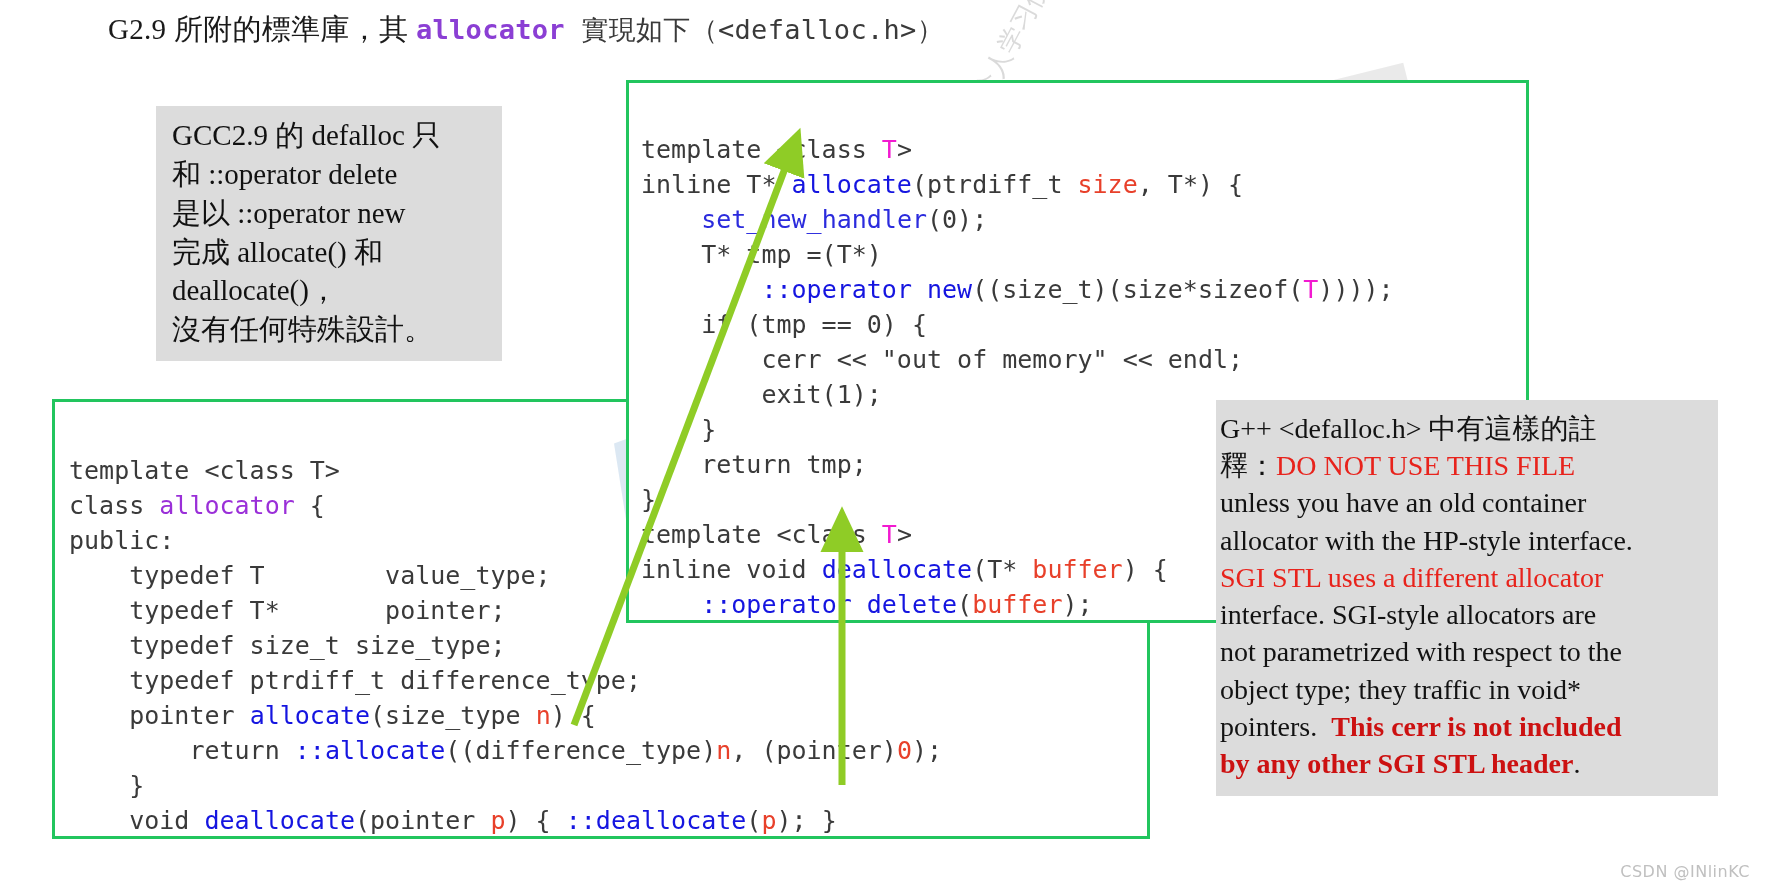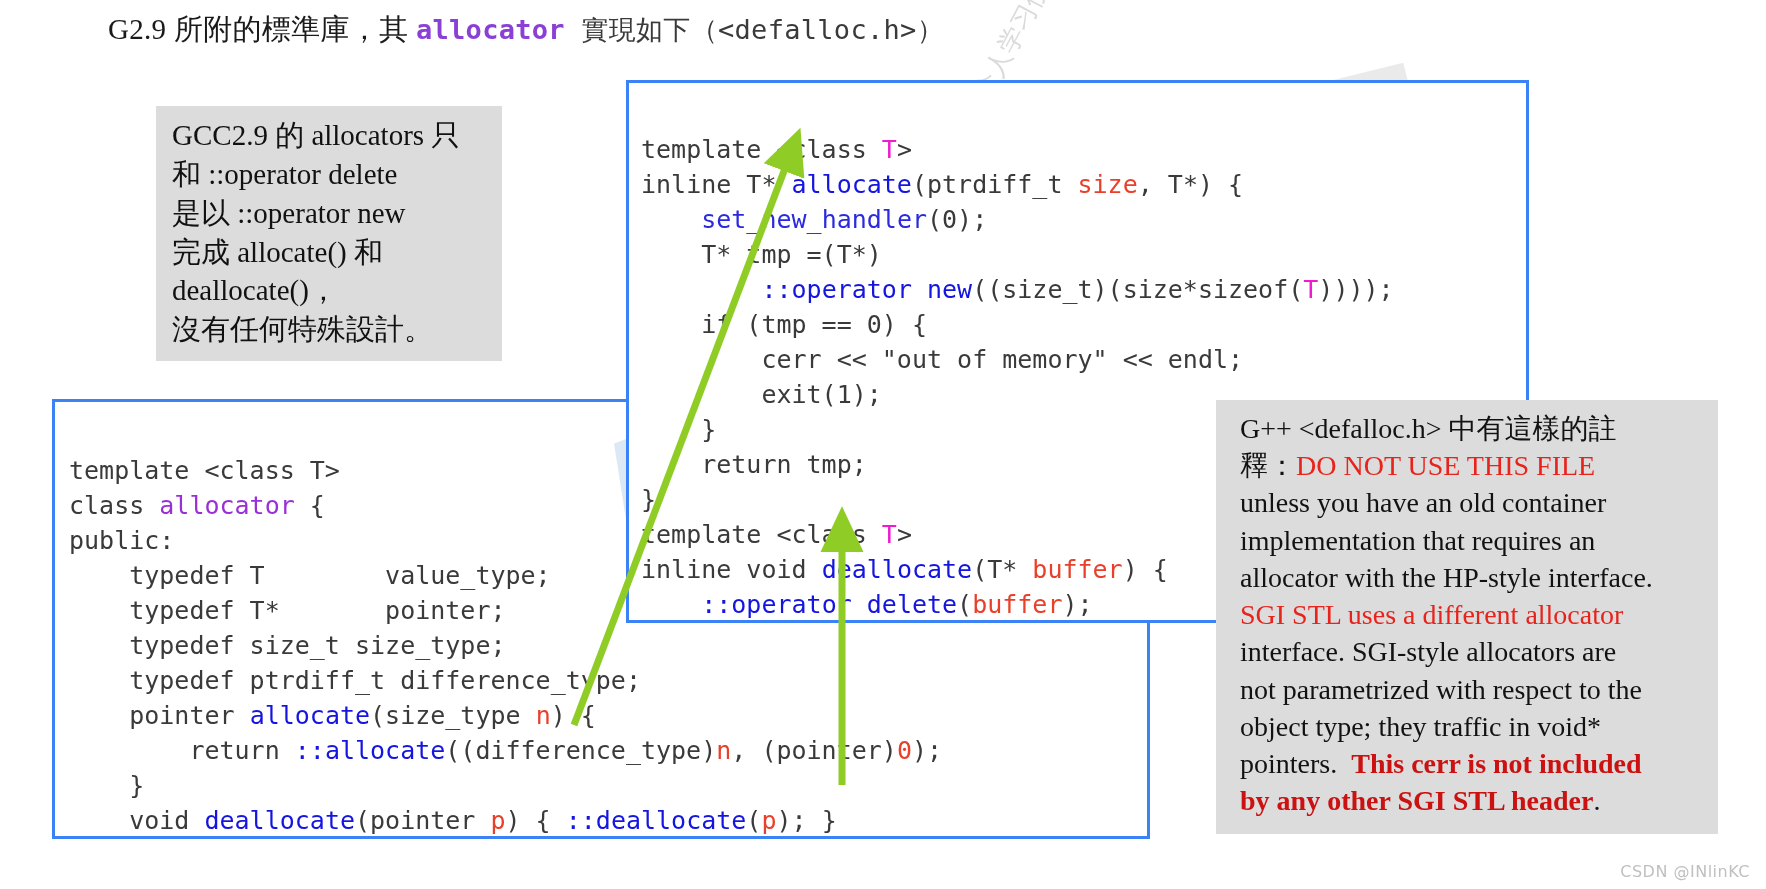--- a/index.html
+++ b/index.html
@@ -43,21 +43,21 @@
     font-size: 29px;
     line-height: 1.34;
     padding: 10px 14px 12px 16px;
   }
   #note-left div { white-space: nowrap; }
 
   
   .codebox {
     position: absolute;
     background: #ffffff;
-    border: 3px solid #3b82f6;
+    border: 3px solid #22c55e;
     font-family: "DejaVu Sans Mono", "Liberation Mono", monospace;
     font-size: 25px;
     line-height: 1.40;
     color: #3a3a3a;
     white-space: pre;
     overflow: hidden;
   }
   #code-top {
     left: 626px; top: 80px;
     width: 903px; height: 543px;
@@ -78,21 +78,21 @@
   .purple { color: #9a2fd8; }
   .red    { color: #e8402a; }
   .magenta{ color: #f21ad0; }
 
   
   #note-right {
     position: absolute;
     left: 1216px; top: 400px;
     width: 502px;
     background: #dcdcdc;
-    padding: 10px 12px 14px 24px;
+    padding: 10px 12px 14px 4px;
     font-size: 28px;
     line-height: 1.33;
     color: #121212;
     z-index: 8;
   }
   #note-right div { white-space: nowrap; }
   #note-right .r { color: #e8231c; }
   #note-right .rb { color: #cc1111; font-weight: bold; }
 
   
@@ -155,21 +155,21 @@
 </head>
 <body>
 
 <div id="root">
 
   <div id="heading">
     <span>G2.9 所附的標準庫，其 </span><span class="mono kw-purple">allocator</span><span class="mono" style="color:#3a3a3a;font-weight:normal"> 實現如下（&lt;defalloc.h&gt;）</span>
   </div>
 
   <div id="note-left">
-    <div>GCC2.9 的 allocators 只</div>
+    <div>GCC2.9 的 defalloc 只</div>
     <div>和 ::operator delete</div>
     <div>是以 ::operator new</div>
     <div>完成 allocate() 和</div>
     <div>deallocate()，</div>
     <div>沒有任何特殊設計。</div>
   </div>
 
   <div class="wm" id="wm-cn-big">博览网</div>
   <div class="wm" id="wm-boolan">Boolan</div>
   <div class="wm" id="wm-cn-small">本课件仅供学员个人学习使用，请勿上传播，伤害侯捷老师创意与著作权</div>
@@ -180,21 +180,20 @@
   </div>
 
   <div class="codebox" id="code-top">
 <span class="ln">template &lt;class <span class="magenta">T</span>&gt;</span><span class="ln">inline T* <span class="b blue">allocate</span>(ptrdiff_t <span class="red">size</span>, T*) {</span><span class="ln">    <span class="blue2">set_new_handler</span>(0);</span><span class="ln">    T* tmp =(T*)</span><span class="ln">        <span class="b blue">::operator new</span>((size_t)(size*sizeof(<span class="magenta">T</span>))));</span><span class="ln">    if (tmp == 0) {</span><span class="ln">        cerr &lt;&lt; "out of memory" &lt;&lt; endl;</span><span class="ln">        exit(1);</span><span class="ln">    }</span><span class="ln">    return tmp;</span><span class="ln">}</span><span class="ln">template &lt;class <span class="magenta">T</span>&gt;</span><span class="ln">inline void <span class="b blue">deallocate</span>(T* <span class="red">buffer</span>) {</span><span class="ln">    <span class="b blue">::operator delete</span>(<span class="red">buffer</span>);</span><span class="ln">}</span>
   </div>
 
   <div id="note-right">
     <div>G++ &lt;defalloc.h&gt; 中有這樣的註</div>
     <div>釋：<span class="r">DO NOT USE THIS FILE</span></div>
     <div>unless you have an old container</div>
-    <div>implementation that requires an</div>
     <div>allocator with the HP-style interface.</div>
     <div class="r">SGI STL uses a different allocator</div>
     <div>interface.  SGI-style allocators are</div>
     <div>not parametrized with respect to the</div>
     <div>object type; they traffic in void*</div>
     <div>pointers.&nbsp; <span class="rb">This cerr is not included</span></div>
     <div><span class="rb">by any other SGI STL header</span>.</div>
   </div>
 
   <svg id="arrows" viewBox="0 0 1766 889">

